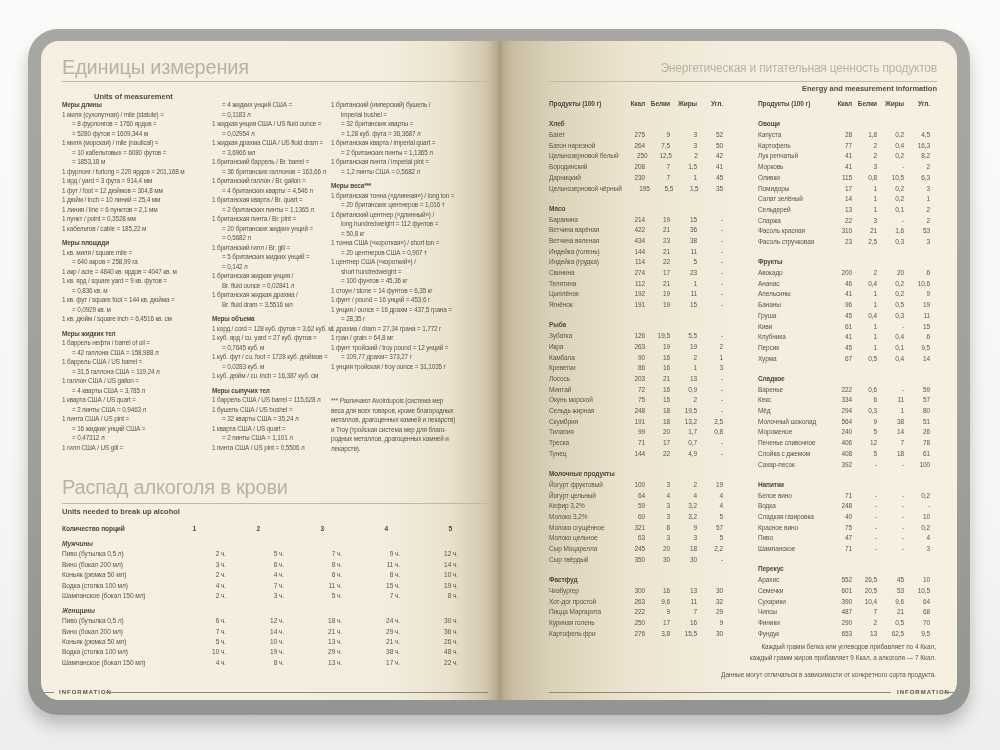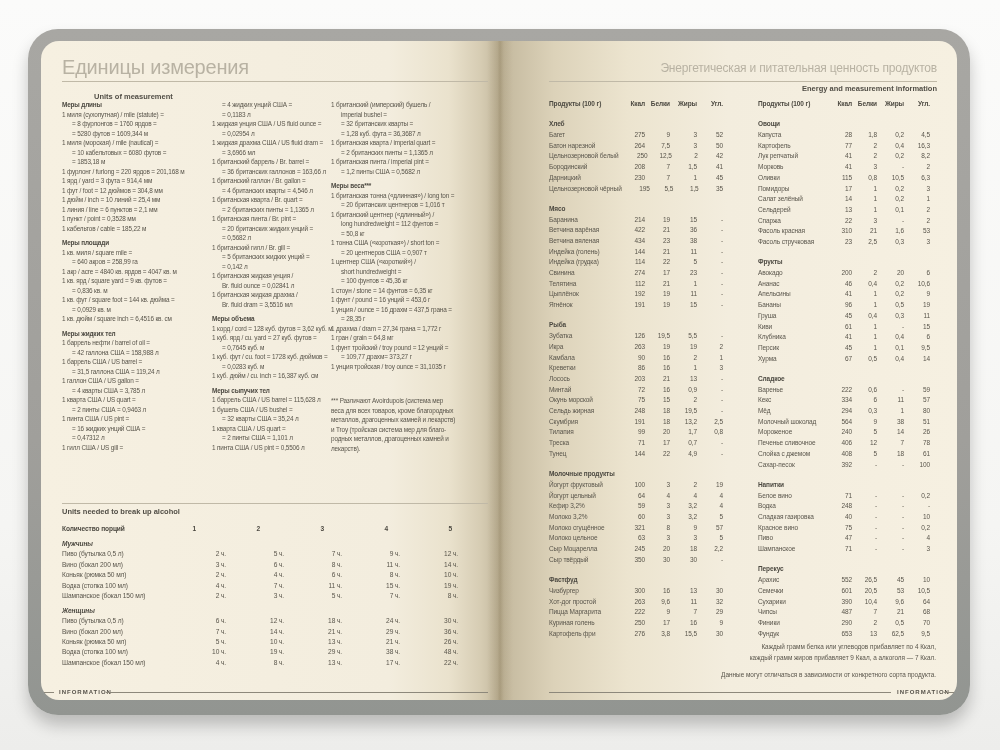--- a/index.html
+++ b/index.html
@@ -194,20 +194,21 @@
       <div class="gap"></div>
       <div class="gap"></div>
       <div class="line">*** Различают Avoirdupois (система мер</div>
       <div class="line">веса для всех товаров, кроме благородных</div>
       <div class="line">металлов, драгоценных камней и лекарств)</div>
       <div class="line">и Troy (тройская система мер для благо-</div>
       <div class="line">родных металлов, драгоценных камней и</div>
       <div class="line">лекарств).</div>
     </div>
 
+  <div class="ptitle big" style="left:62px;top:476px;">Распад алкоголя в крови</div>
   <div class="rule" style="left:62px;top:503px;width:426px;"></div>
   <div class="subtitle" style="left:62px;top:507px;">Units needed to break up alcohol</div>
   <div class="atable" id="atable">
       <div class="arow ahead">
         <div class="alabel">Количество порций</div>
         <div class="acell">1</div>
         <div class="acell">2</div>
         <div class="acell">3</div>
         <div class="acell">4</div>
         <div class="acell">5</div>

